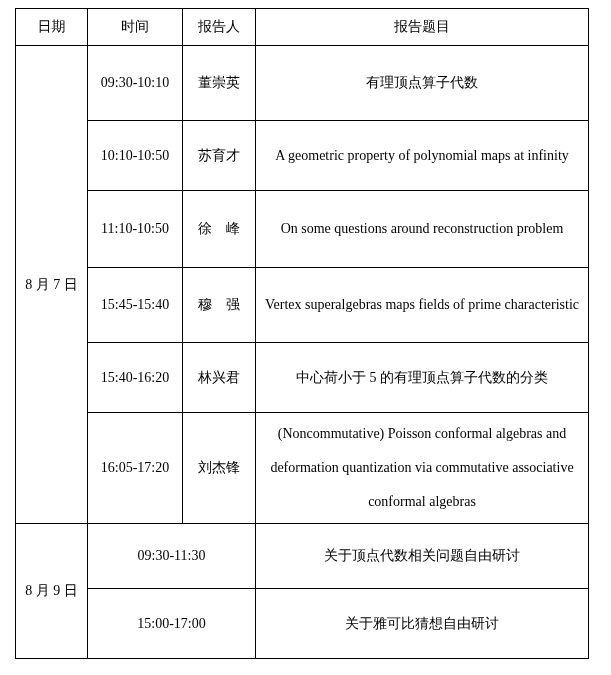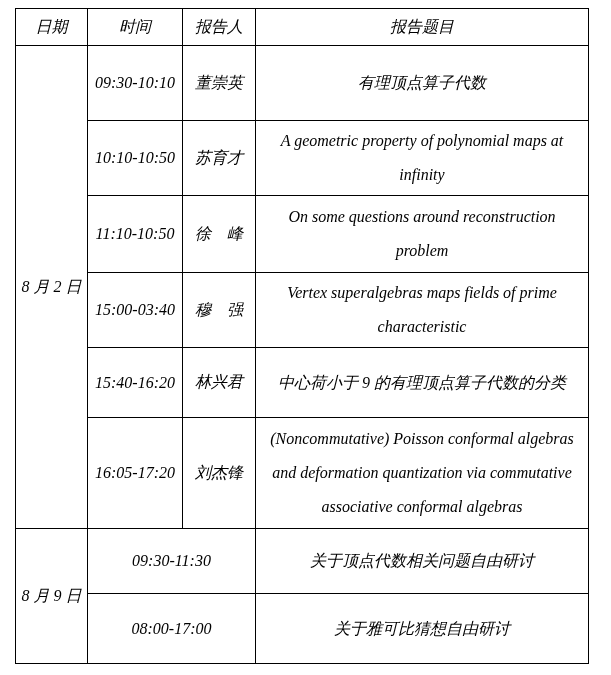--- a/index.html
+++ b/index.html
@@ -22,24 +22,23 @@
     top: 8px;
     border-collapse: collapse;
     table-layout: fixed;
     width: 573px;
   }
   table.schedule td, table.schedule th {
     border: 1px solid #000000;
     text-align: center;
     vertical-align: middle;
     font-weight: normal;
-    font-size: 16px;
+    font-size: 14px;
     padding: 3px 5px;
     overflow: hidden;
-    font-style: italic;
   }
   .col-date    { width: 72px;  }
   .col-time    { width: 95px;  }
   .col-speaker { width: 73px;  }
   .col-title   { width: 333px; }
 
   tr.hdr   { height: 37px;  }
   tr.r1    { height: 75px;  }
   tr.r2    { height: 70px;  }
   tr.r3    { height: 77px;  }
@@ -66,61 +65,61 @@
 
     <tbody>
         <tr class="hdr">
       <th>日期</th>
       <th>时间</th>
       <th>报告人</th>
       <th>报告题目</th>
     </tr>
 
     <tr class="r1">
-      <td class="date-cell" rowspan="6">8 月 2 日</td>
+      <td class="date-cell" rowspan="6">8 月 7 日</td>
       <td class="time-cell">09:30-10:10</td>
       <td class="speaker-cell">董崇英</td>
       <td class="title-cell">有理顶点算子代数</td>
     </tr>
 
     <tr class="r2">
       <td class="time-cell">10:10-10:50</td>
       <td class="speaker-cell">苏育才</td>
       <td class="title-cell">A geometric property of polynomial maps at infinity</td>
     </tr>
 
     <tr class="r3">
       <td class="time-cell">11:10-10:50</td>
       <td class="speaker-cell">徐　峰</td>
       <td class="title-cell">On some questions around reconstruction problem</td>
     </tr>
 
     <tr class="r4">
-      <td class="time-cell">15:00-03:40</td>
+      <td class="time-cell">15:45-15:40</td>
       <td class="speaker-cell">穆　强</td>
       <td class="title-cell">Vertex superalgebras maps fields of prime characteristic</td>
     </tr>
 
     <tr class="r5">
       <td class="time-cell">15:40-16:20</td>
       <td class="speaker-cell">林兴君</td>
-      <td class="title-cell">中心荷小于 9 的有理顶点算子代数的分类</td>
+      <td class="title-cell">中心荷小于 5 的有理顶点算子代数的分类</td>
     </tr>
 
     <tr class="r6">
       <td class="time-cell">16:05-17:20</td>
       <td class="speaker-cell">刘杰锋</td>
       <td class="title-cell">(Noncommutative) Poisson conformal algebras and deformation quantization via commutative associative conformal algebras</td>
     </tr>
 
     <tr class="r7">
       <td class="date-cell" rowspan="2">8 月 9 日</td>
       <td class="time-cell" colspan="2">09:30-11:30</td>
       <td class="title-cell">关于顶点代数相关问题自由研讨</td>
     </tr>
 
     <tr class="r8">
-      <td class="time-cell" colspan="2">08:00-17:00</td>
+      <td class="time-cell" colspan="2">15:00-17:00</td>
       <td class="title-cell">关于雅可比猜想自由研讨</td>
     </tr>
   </tbody>
     </table>
 </div>
 
 </body></html>

